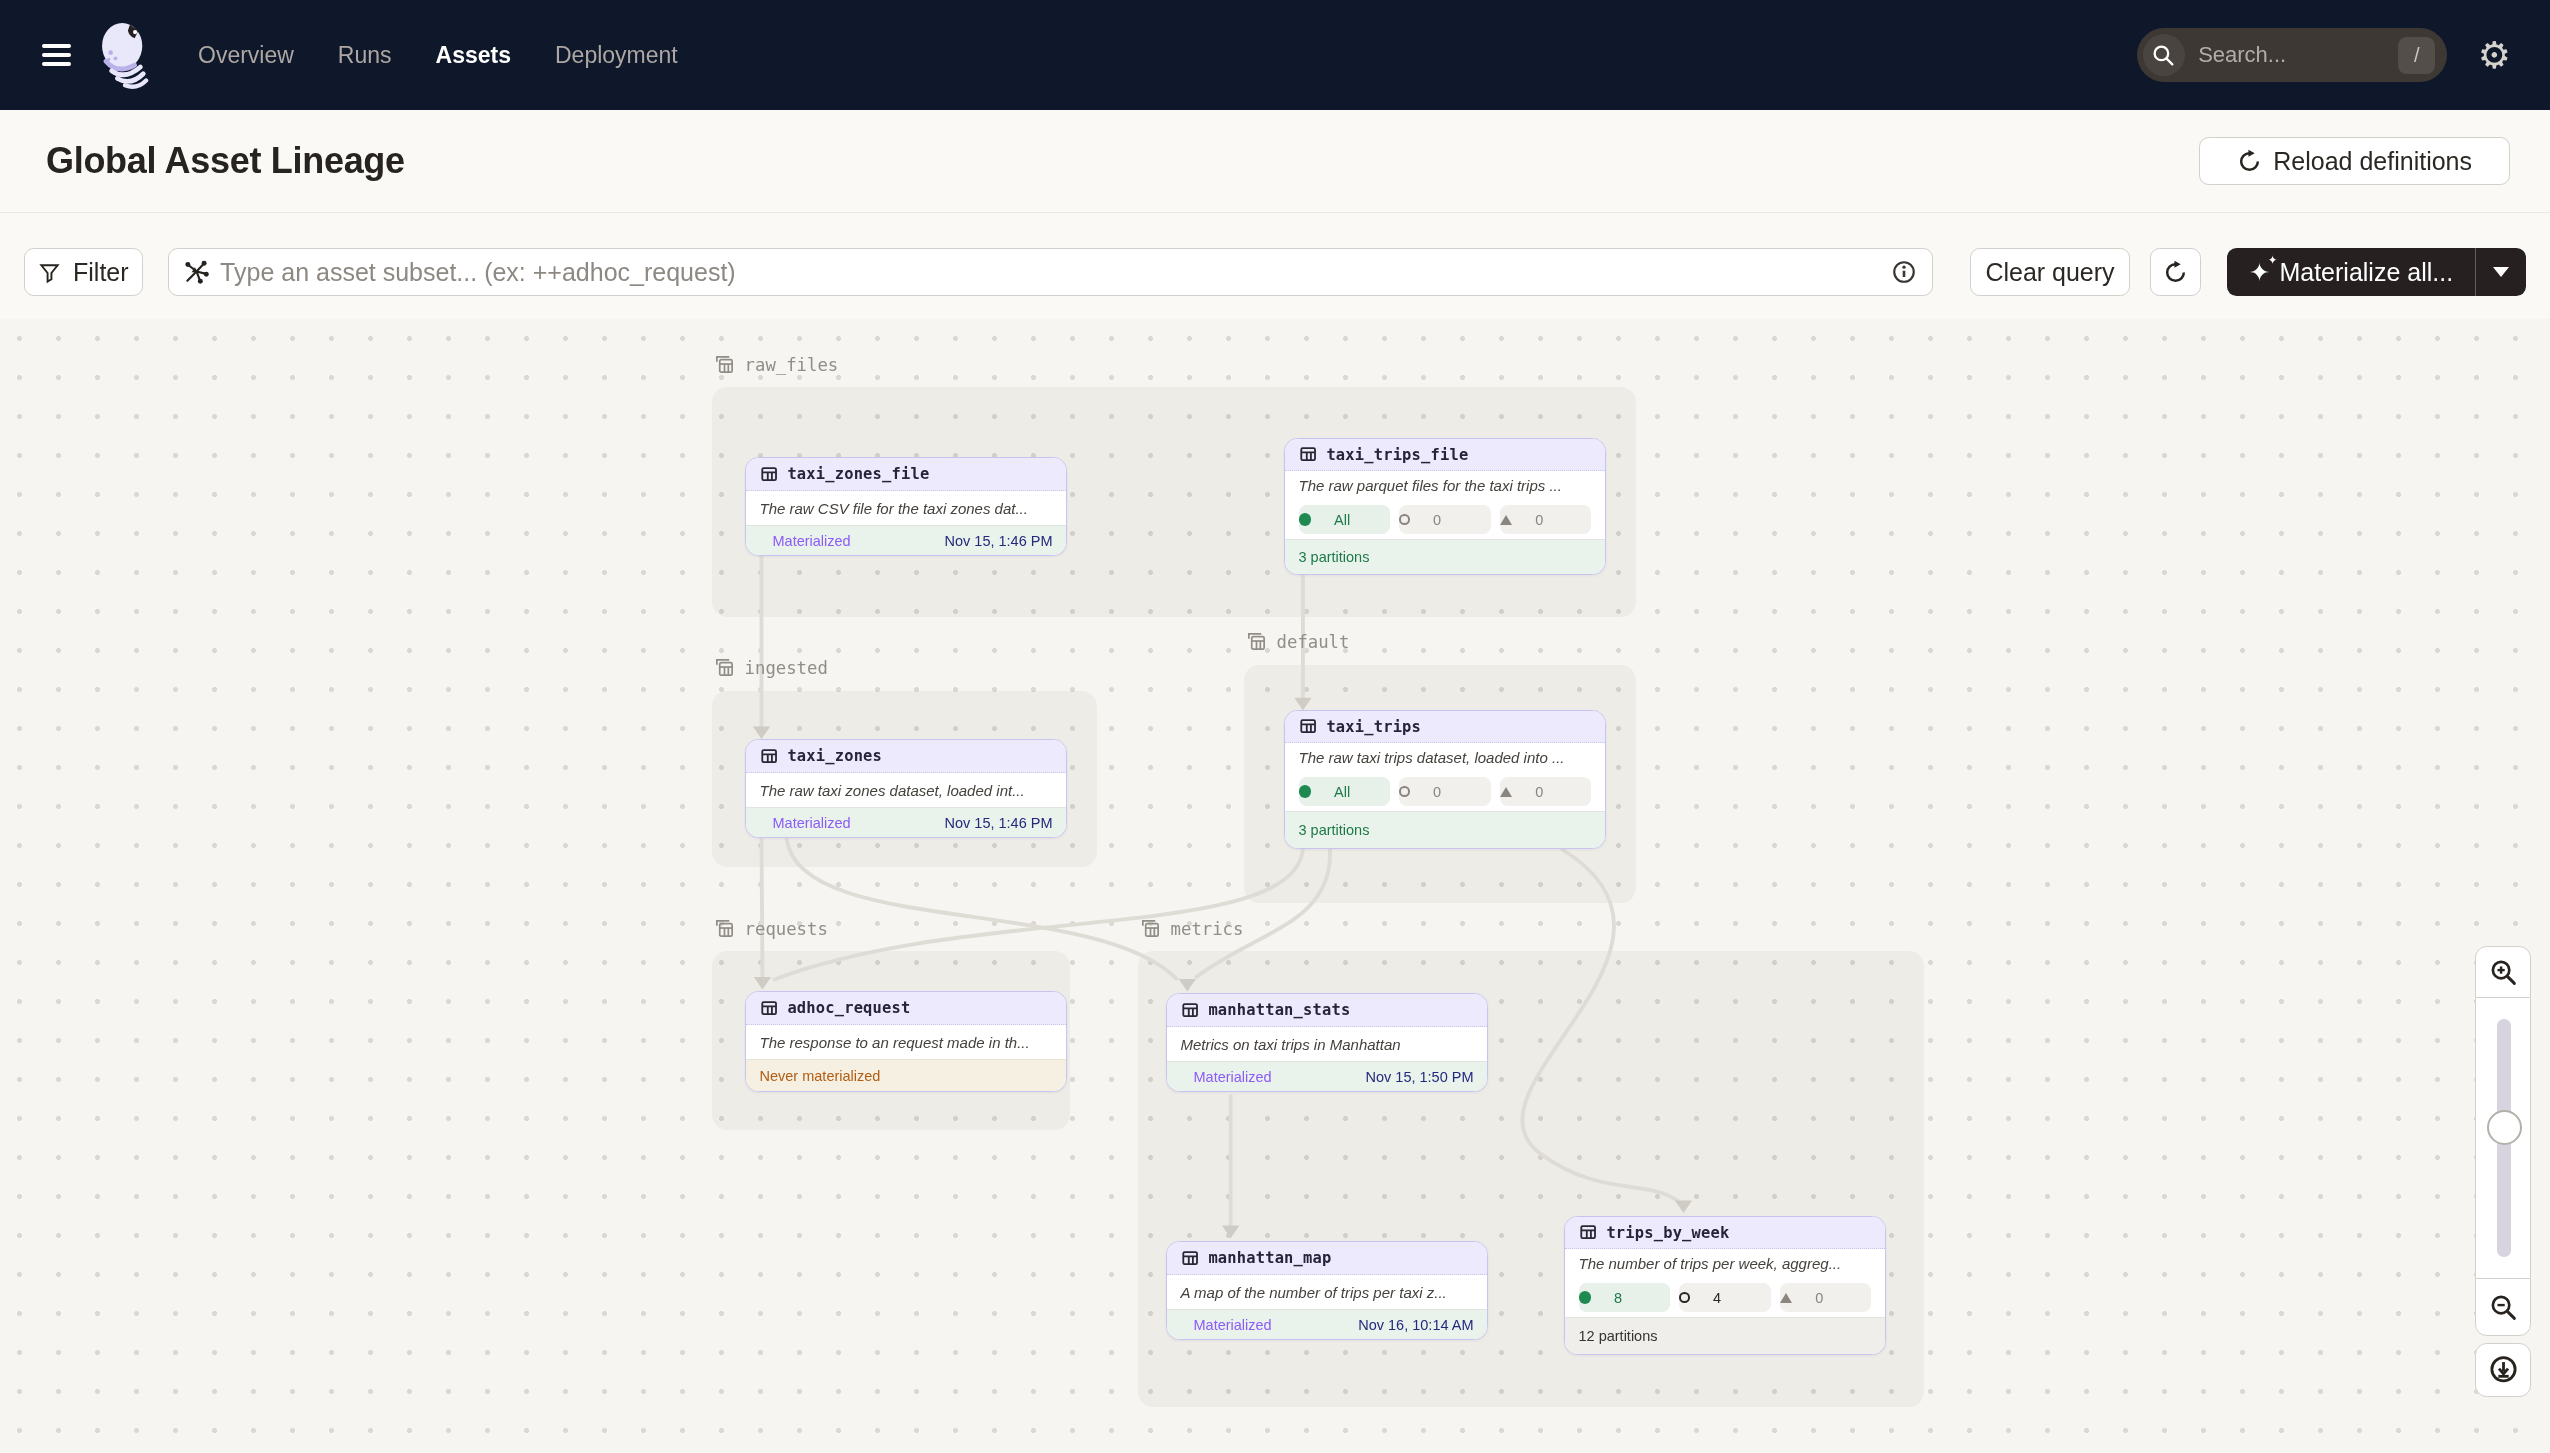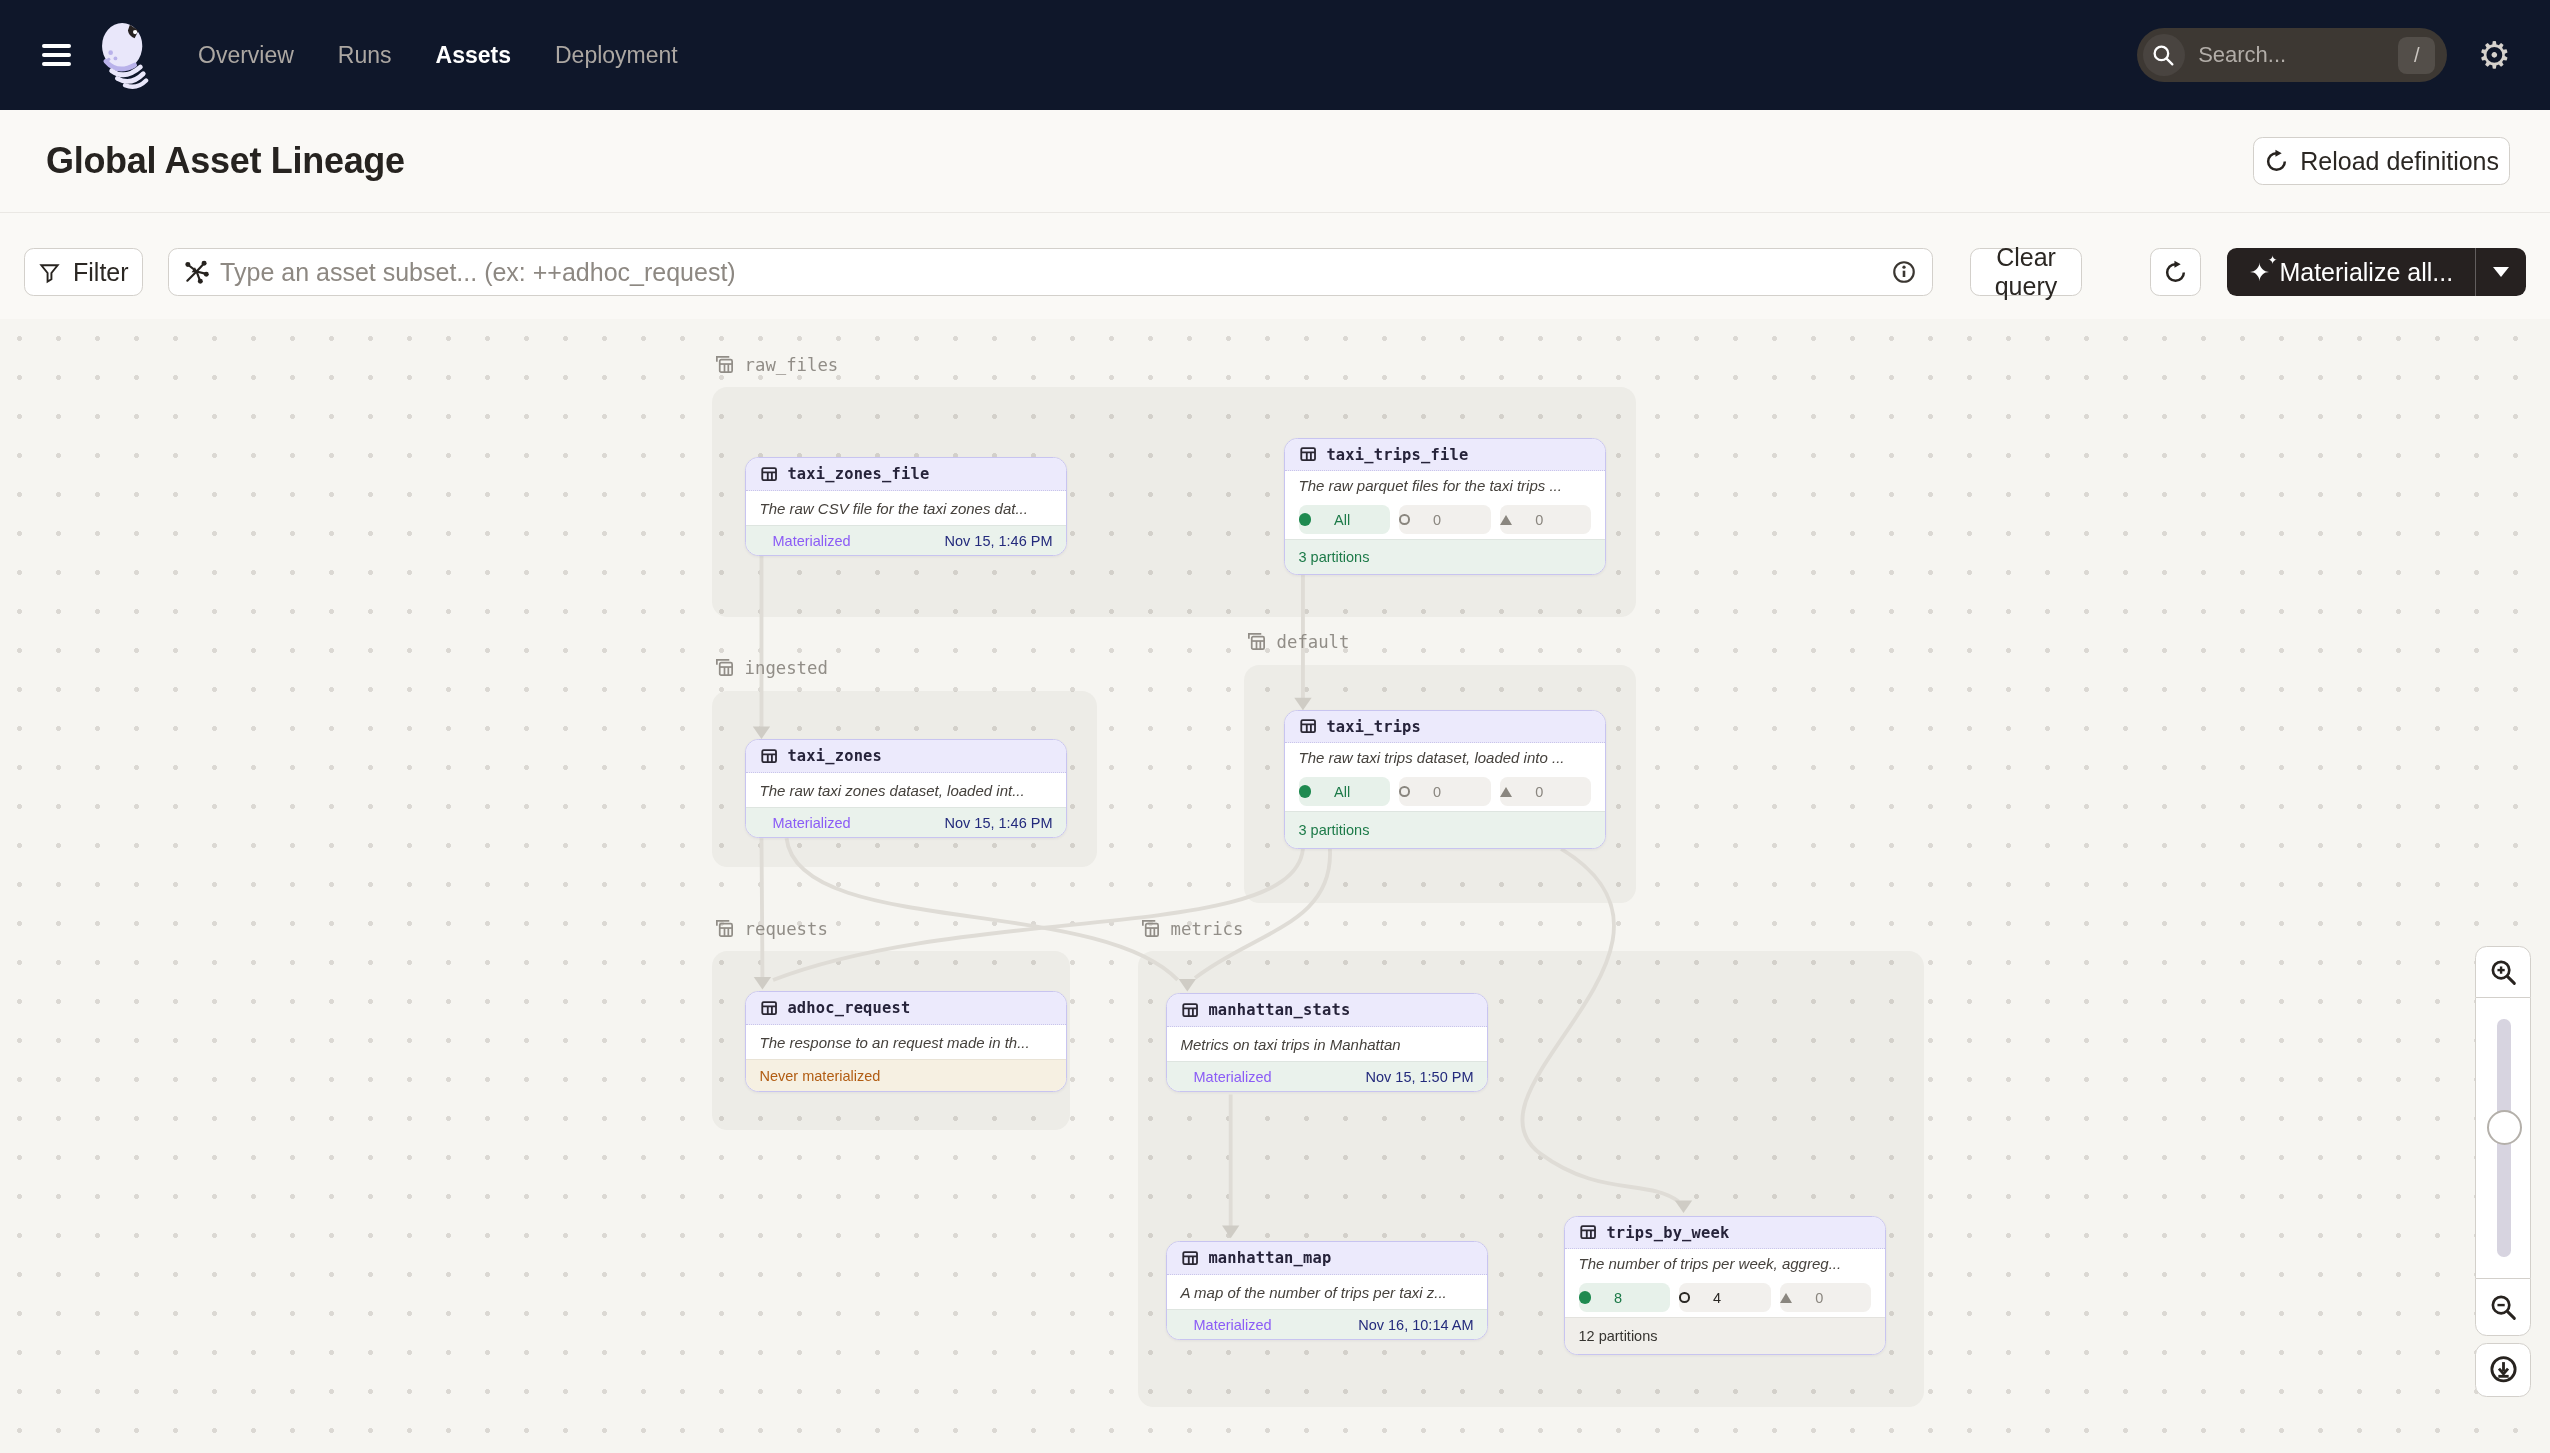--- a/index.html
+++ b/index.html
@@ -28,32 +28,32 @@
   .slash-badge { width:37px; height:37px; border-radius:8.7px; background:#534e49;
     color:#cbc6c1; font-size:20px; display:flex; align-items:center; justify-content:center; }
   .gear { font-family:"DejaVu Sans",sans-serif; color:#d6d2cd; font-size:37px; line-height:1; cursor:pointer; }
 
   
   .titlebar { position:absolute; left:0; top:110px; width:2550px; height:103px;
     background:#faf9f6; border-bottom:1px solid #eae8e4; display:flex; align-items:center; }
   .page-title { margin-left:46px; font-size:36px; font-weight:700; color:#262320; letter-spacing:-0.3px; }
   .btn { display:inline-flex; align-items:center; justify-content:center; gap:11.6px; height:48px;
     background:#ffffff; border:1px solid #d3d0cb; border-radius:9.6px; font-size:25px;
-    color:#2b2723; cursor:pointer; padding:0 10px; }
+    color:#2b2723; cursor:pointer; padding:0 37px; }
   .reload-btn { position:absolute; right:40px; top:27px; }
 
   
   .toolbar { position:absolute; left:0; top:213px; width:2550px; height:106px; background:#faf9f6; }
   .toolbar > * { position:absolute; top:35px; }
   .filter-btn { left:24px; width:119px; padding:0; }
   .query-box { left:168px; width:1765px; height:48px; background:#fff; border:1px solid #d3d0cb;
     border-radius:9.6px; display:flex; align-items:center; padding:0 15.4px 0 13.5px; }
   .query-box input { flex:1; border:none; outline:none; font-size:25px; color:#2b2723; margin-left:11.6px; min-width:0; }
   .query-box input::placeholder { color:#8d8882; }
-  .clear-btn { left:1970px; width:112px; padding:12px; }
+  .clear-btn { left:1970px; width:160px; padding:12px; }
   .refresh-btn { left:2150px; width:51px; padding:0; }
   .mat-btn { left:2227px; width:299px; height:48px; background:#262120; border-radius:9.6px;
     display:flex; align-items:stretch; color:#fff; cursor:pointer; }
   .mat-main { flex:1; display:flex; align-items:center; justify-content:center; gap:9.6px;
     font-size:25px; border-right:1px solid rgba(255,255,255,0.28); }
   .mat-caret { width:50px; display:flex; align-items:center; justify-content:center; }
   .caret-down { width:0; height:0; border-left:8.7px solid transparent; border-right:8.7px solid transparent;
     border-top:10.6px solid #ffffff; }
   .sparkle { position:relative; font-size:25px; line-height:1; }
   .sparkle i { position:absolute; font-style:normal; font-size:11.6px; top:-5.8px; right:-7.7px; }

